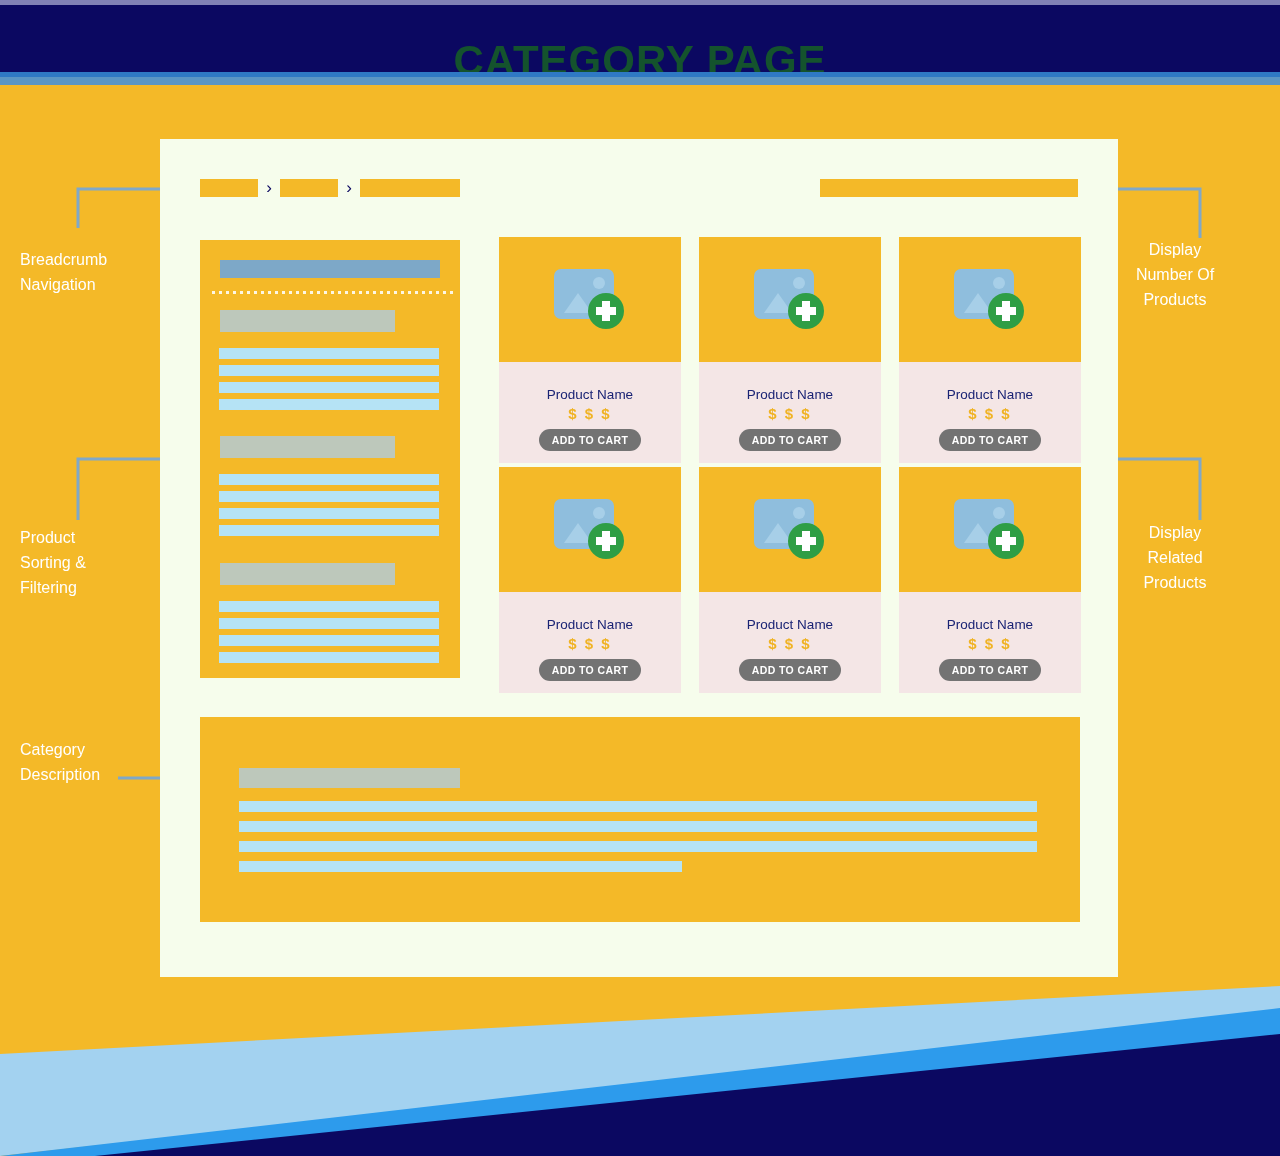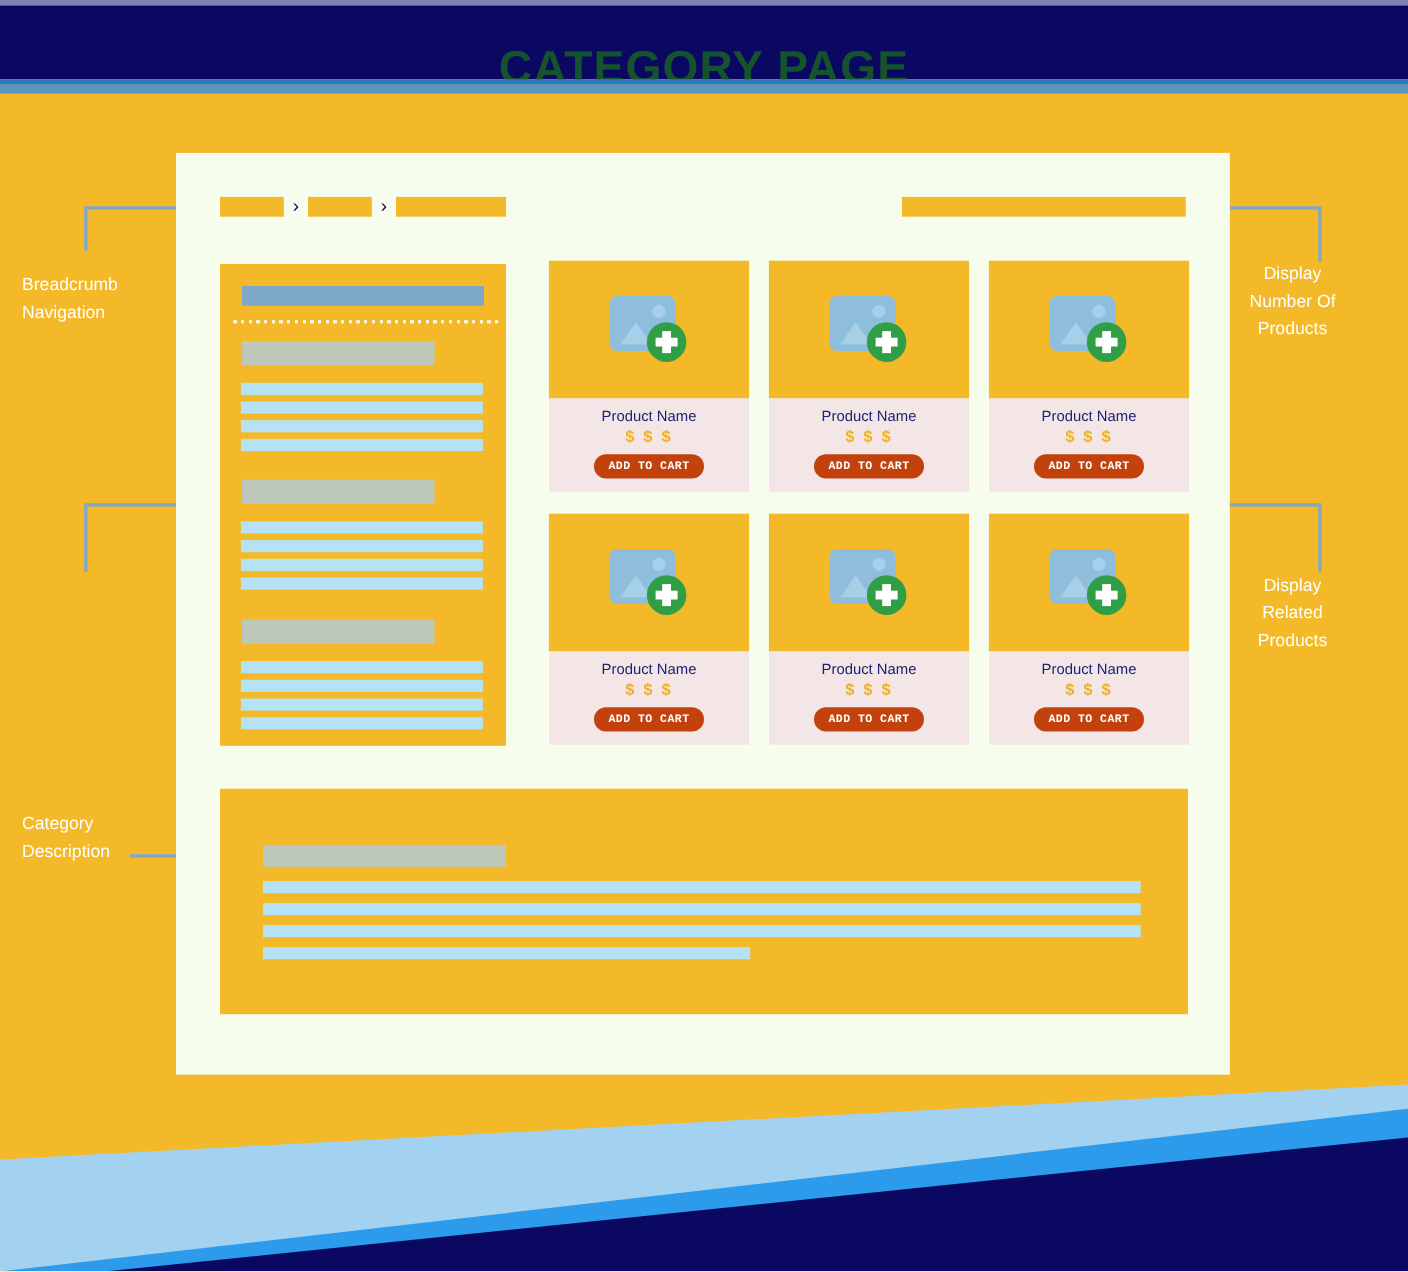--- a/index.html
+++ b/index.html
@@ -159,48 +159,48 @@
     position: relative;
   }
   .ph {
     position: absolute;
     left: 50%; top: 50%;
     transform: translate(-50%, -50%);
     width: 72px; height: 62px;
   }
   .card-info {
     background: #f4e6e6;
-    padding: 8px 0 12px 0;
+    padding: 24px 0 12px 0;
     text-align: center;
   }
   .p-name {
     color: #1a2374;
     font-size: 13.5px;
     line-height: 17px;
   }
   .p-price {
     color: #f0b323;
     font-size: 15px;
     font-weight: bold;
     letter-spacing: 2px;
     margin-top: 2px;
   }
   .atc {
     display: inline-block;
     margin-top: 7px;
-    background: #c2410c;
+    background: #737373;
     color: #ffffff;
     font-size: 10.5px;
     font-weight: bold;
     letter-spacing: 0.4px;
     border-radius: 11px;
     padding: 5px 13px 5px 13px;
     border: none;
     cursor: pointer;
-    font-family: Liberation Mono, monospace;
+    font-family: Liberation Sans, sans-serif;
     text-align: right;
   }
 
   
   .desc {
     position: absolute;
     left: 40px; top: 578px;
     width: 880px; height: 205px;
     background: #f4b928;
   }
@@ -257,20 +257,23 @@
   </div>
   <div class="anno left" style="left:20px; top:247px; width:170px; white-space:pre-line;">Breadcrumb
 Navigation</div>
 
   <div class="conn" style="left:70px; top:452px;">
     <svg width="125" height="70">
       <path d="M8,68 L8,7 L108,7" stroke="#7fa8c9" stroke-width="3" fill="none"></path>
       <circle cx="116" cy="7" r="6" stroke="#7fa8c9" stroke-width="3" fill="#f6fdec"></circle>
     </svg>
   </div>
+  <div class="anno left" style="left:20px; top:525px; width:170px; white-space:pre-line;">Product
+Sorting &amp;
+Filtering</div>
 
   <div class="conn" style="left:118px; top:770px;">
     <svg width="80" height="20">
       <path d="M0,8 L62,8" stroke="#7fa8c9" stroke-width="3" fill="none"></path>
       <circle cx="68" cy="8" r="6" stroke="#7fa8c9" stroke-width="3" fill="#f6fdec"></circle>
     </svg>
   </div>
   <div class="anno left" style="left:20px; top:737px; width:170px; white-space:pre-line;">Category
 Description</div>
 

